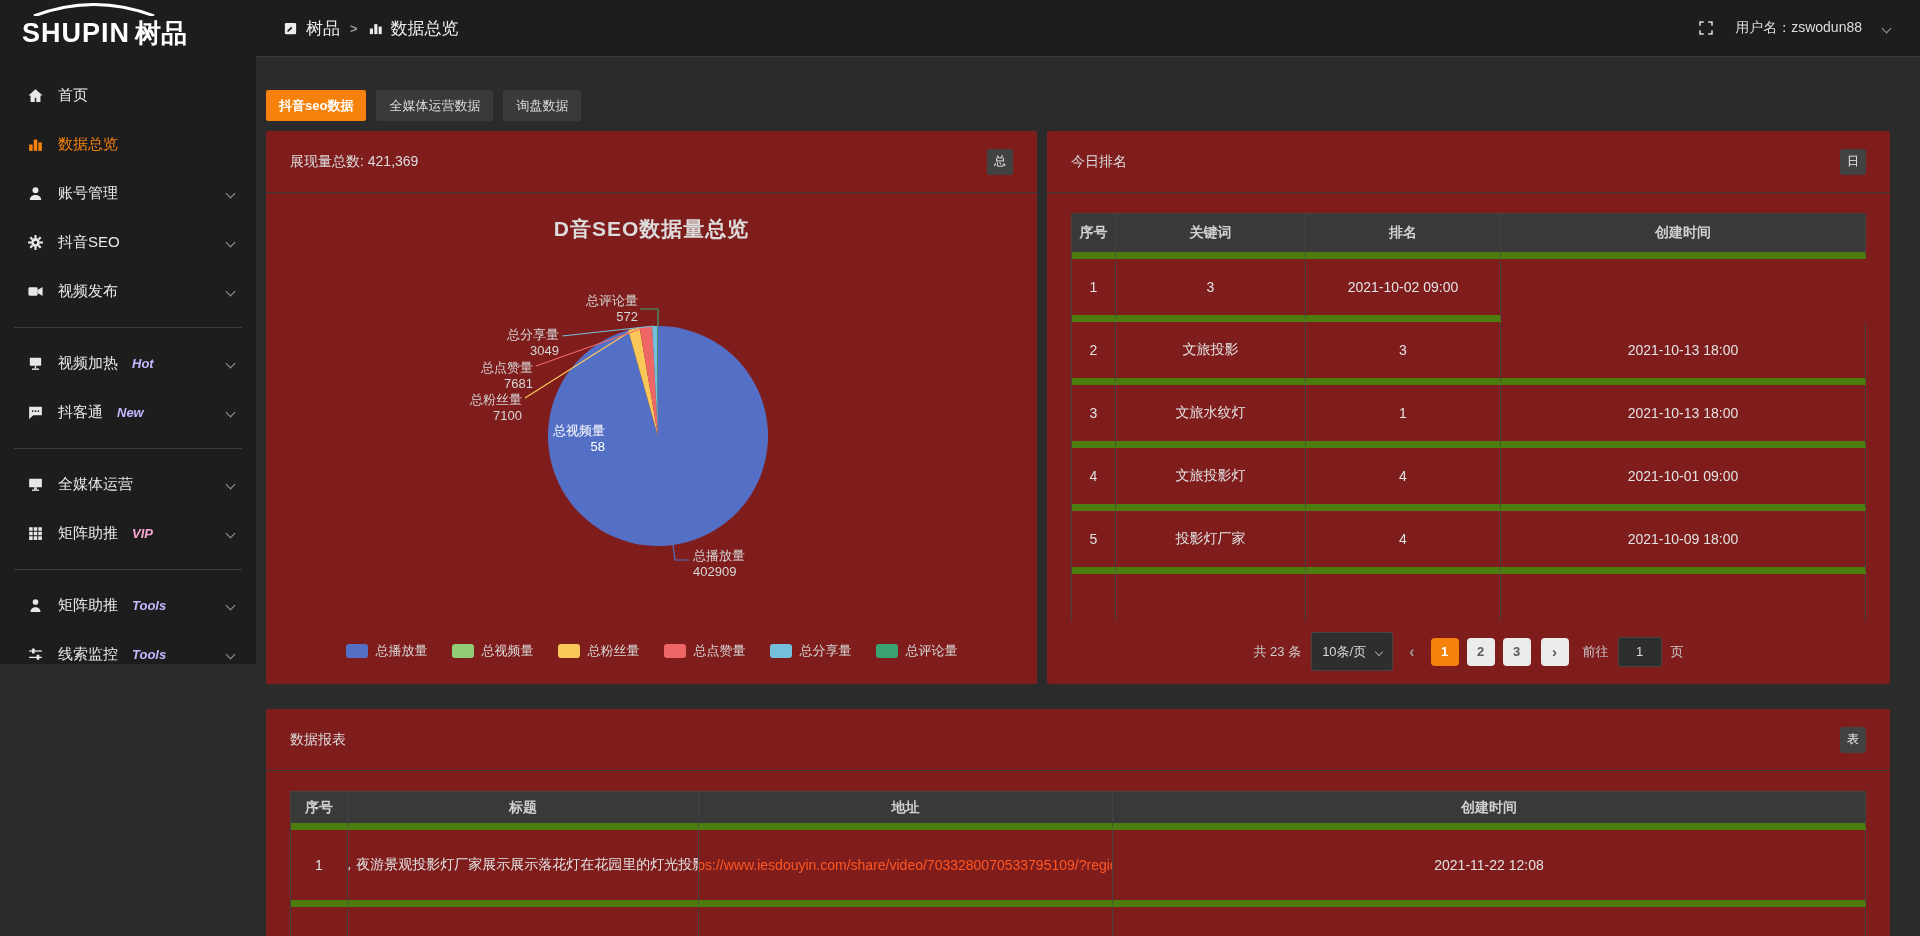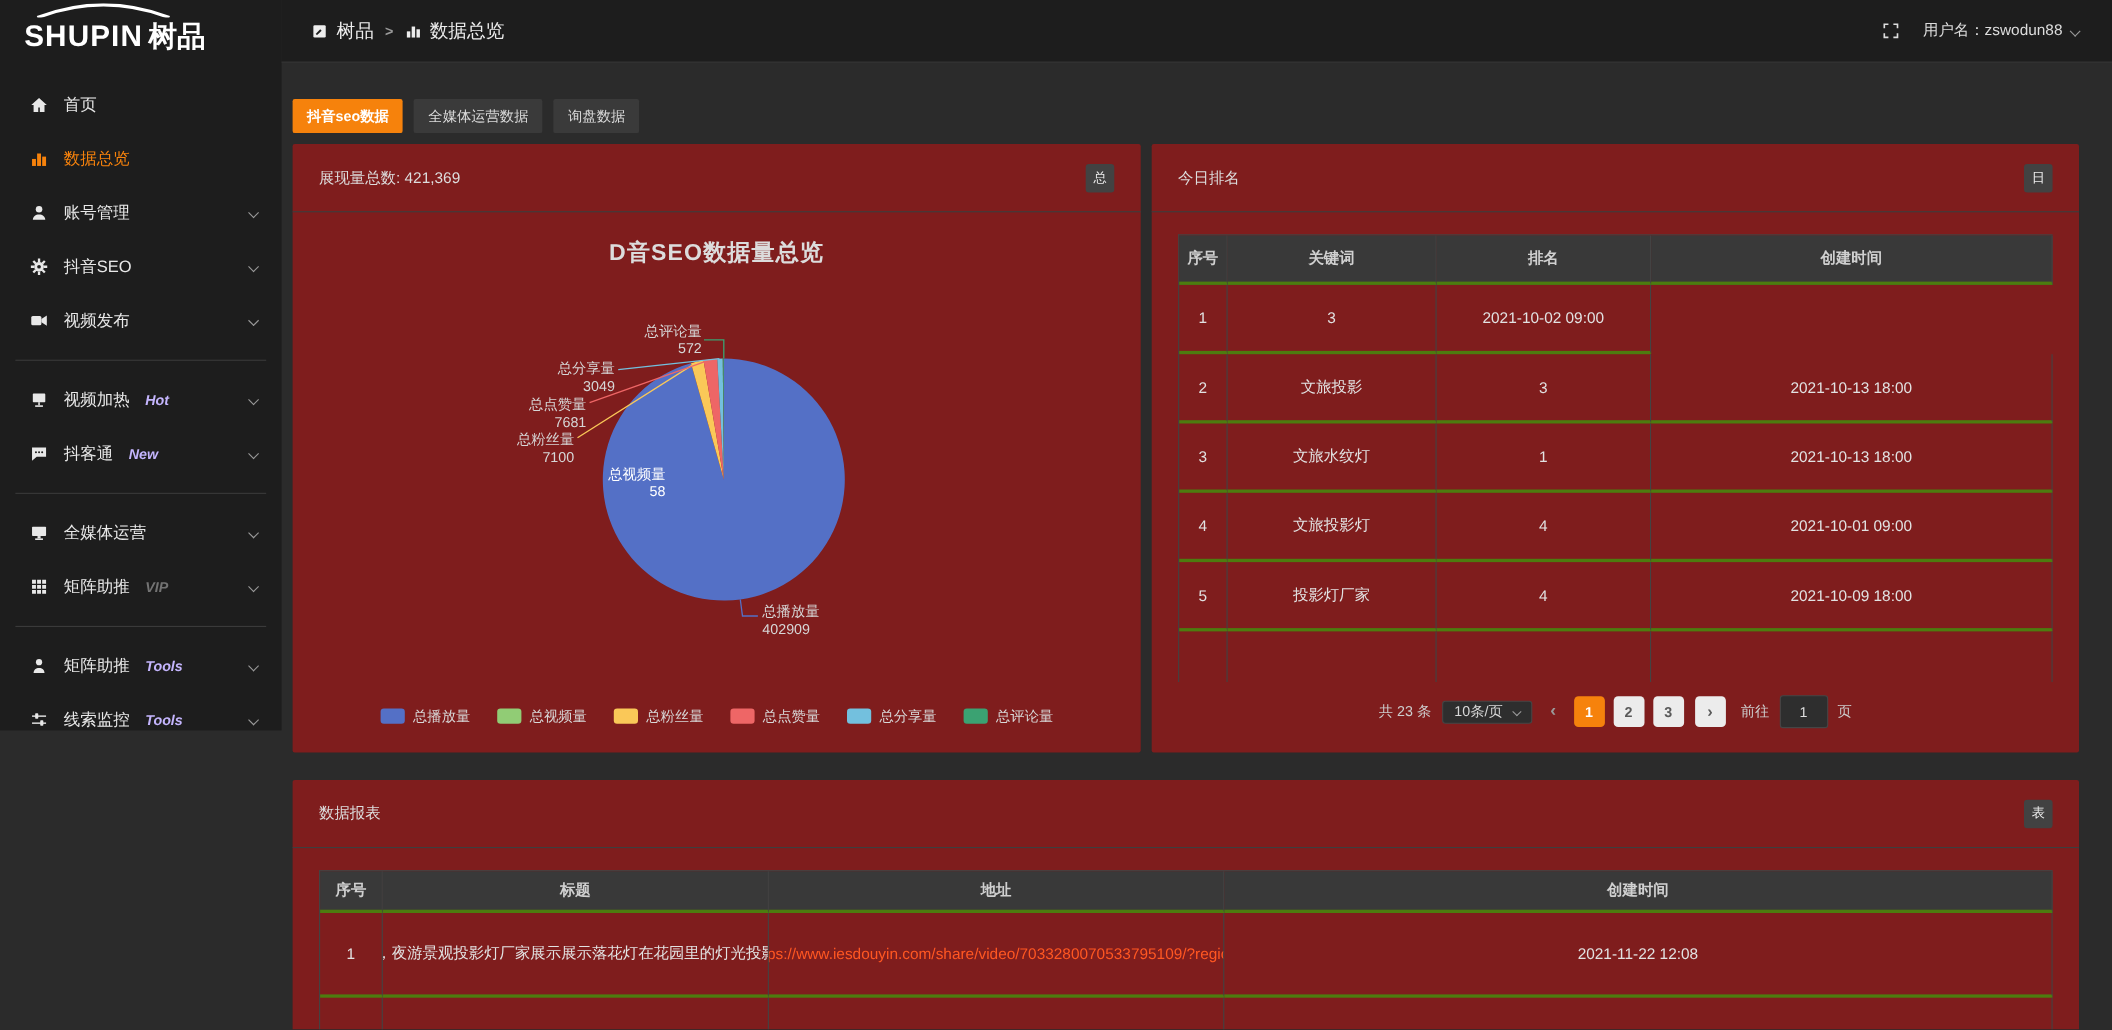--- a/index.html
+++ b/index.html
@@ -15,38 +15,38 @@
   .logo-sub { font-size:26px; font-weight:700; margin-left:5px; }
   .side-nav { padding-top:14px; }
   .side-item { height:49px; display:flex; align-items:center; padding:0 22px 0 26px;
     color:#e8e8e8; font-size:15px; cursor:pointer; }
   .side-item.active { color:#f6820c; }
   .s-icon { width:18px; height:18px; margin-right:14px; display:flex; align-items:center; justify-content:center; }
   .s-icon svg { width:17px; height:17px; display:block; }
   .s-label { white-space:nowrap; }
   .s-badge { margin-left:14px; font-size:13px; font-style:italic; font-weight:700; }
   .s-badge.red { color:#c4b5fd; }
-  .s-badge.yellow { color:#737373; }
+  .s-badge.yellow { color:#f9a8d4; }
   .chev { width:7px; height:7px; border-right:1.6px solid #9a9a9a; border-bottom:1.6px solid #9a9a9a;
     transform:rotate(45deg); margin-left:auto; display:none; }
   .side-item.has-chevron .chev { display:block; }
   .side-item.divider { height:1px; background:#3a3a3a; margin:11px 14px; padding:0; pointer-events:none; }
 
   
   .right-col { flex:1; display:flex; flex-direction:column; min-width:0; }
   .top-header { height:57px; background:#1d1d1d; border-bottom:1px solid #3a3a3a;
     display:flex; align-items:center; justify-content:space-between; padding:0 30px 0 27px; }
   .breadcrumb { display:flex; align-items:center; color:#ededed; font-size:17px; }
   .crumb { display:flex; align-items:center; gap:8px; cursor:pointer; }
   .crumb svg { width:15px; height:15px; }
   .crumb-sep { color:#999; font-size:13px; font-weight:700; margin:0 10px; }
   .header-right { display:flex; align-items:center; gap:20px; color:#ddd; font-size:14px; }
   .fs-btn { width:18px; height:18px; cursor:pointer; color:#ddd; }
   .fs-btn svg { width:18px; height:18px; }
-  .user-box { display:flex; align-items:center; gap:8px; cursor:pointer; }
+  .user-box { display:flex; align-items:center; gap:21px; cursor:pointer; }
   .user-box .chev { display:block; margin:0; }
 
   .main { flex:1; padding:33px 30px 0 10px; overflow:hidden; }
 
   
   .tabs { display:flex; gap:10px; }
   .tab { height:31px; padding:0 13px; background:#3a3a3a; color:#dcdcdc; font-size:13px;
     border:none; border-radius:2px; cursor:pointer; font-family:inherit; }
   .tab.active { background:#f6820c; color:#fff; font-weight:700; }
 
@@ -74,36 +74,36 @@
   .pl-play    { top:355px; left:427px; }
   .legend { position:absolute; left:0; right:0; bottom:24px; display:flex; justify-content:center;
     gap:24px; }
   .lg-item { display:flex; align-items:center; gap:8px; color:#d8d8d8; font-size:13px; cursor:pointer; }
   .lg-item i { width:22px; height:14px; border-radius:3px; display:block; }
 
   
   .g-table { border-top:1px solid #434343; border-left:1px solid #434343; }
   .g-row { display:grid; }
   .g-cell { display:flex; align-items:center; justify-content:center; text-align:center;
-    border-right:1px solid #434343; border-bottom:3px solid #4d7c0f;
+    border-right:1px solid #434343; border-bottom:7px solid #4d7c0f;
     color:#e2e2e2; font-size:14px; overflow:hidden; padding:0 8px; white-space:nowrap; }
   .g-head .g-cell { background:#393939; color:#d0d0d0; font-weight:700; }
 
   
   .rank-panel { flex:1; display:flex; flex-direction:column; min-width:0; }
   .rank-table { margin:20px 24px 0; }
   .rank-table .g-row { grid-template-columns:44px 190px 195px 1fr; }
   .rank-table .g-head .g-cell { height:45px; }
   .rank-table .g-body .g-cell { height:63px; }
   .rank-table .g-empty .g-cell { height:46px; border-bottom:none; }
 
   
   .pagination { display:flex; align-items:center; justify-content:center; gap:10px;
     margin-top:12px; color:#cccccc; font-size:13px; }
-  .size-select { height:21px; background:#2e2e2e; border:1px solid #454545; border-radius:3px;
+  .size-select { height:39px; background:#2e2e2e; border:1px solid #454545; border-radius:3px;
     display:flex; align-items:center; gap:10px; padding:0 10px; cursor:pointer; color:#d8d8d8; }
   .size-select .chev { display:block; margin:0; width:6px; height:6px; }
   .pg-prev { background:none; border:none; color:#9a9a9a; font-size:16px; font-weight:700;
     cursor:pointer; padding:0 6px; font-family:inherit; }
   .pages { display:flex; gap:8px; }
   .pg { width:28px; height:28px; border:none; border-radius:4px; background:#ececec; color:#5a5a5a;
     font-size:13px; font-weight:700; cursor:pointer; font-family:inherit; }
   .pg.active { background:#f6820c; color:#fff; }
   .pg-next { width:28px; height:28px; border:none; border-radius:4px; background:#ececec;
     color:#5a5a5a; font-size:15px; font-weight:700; cursor:pointer; font-family:inherit; }

